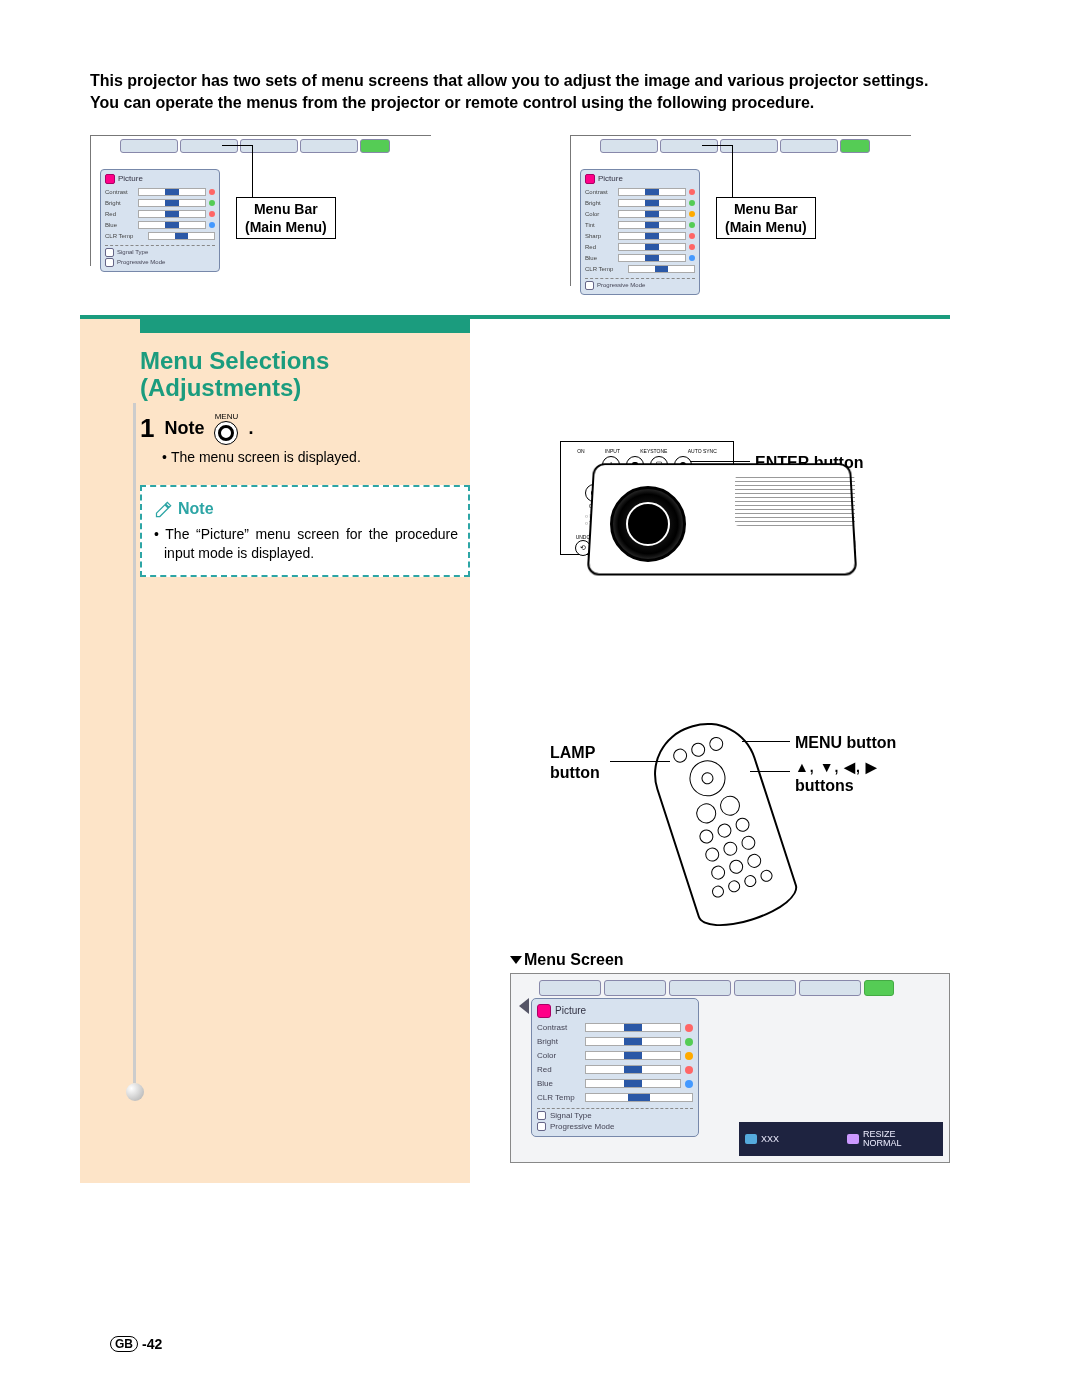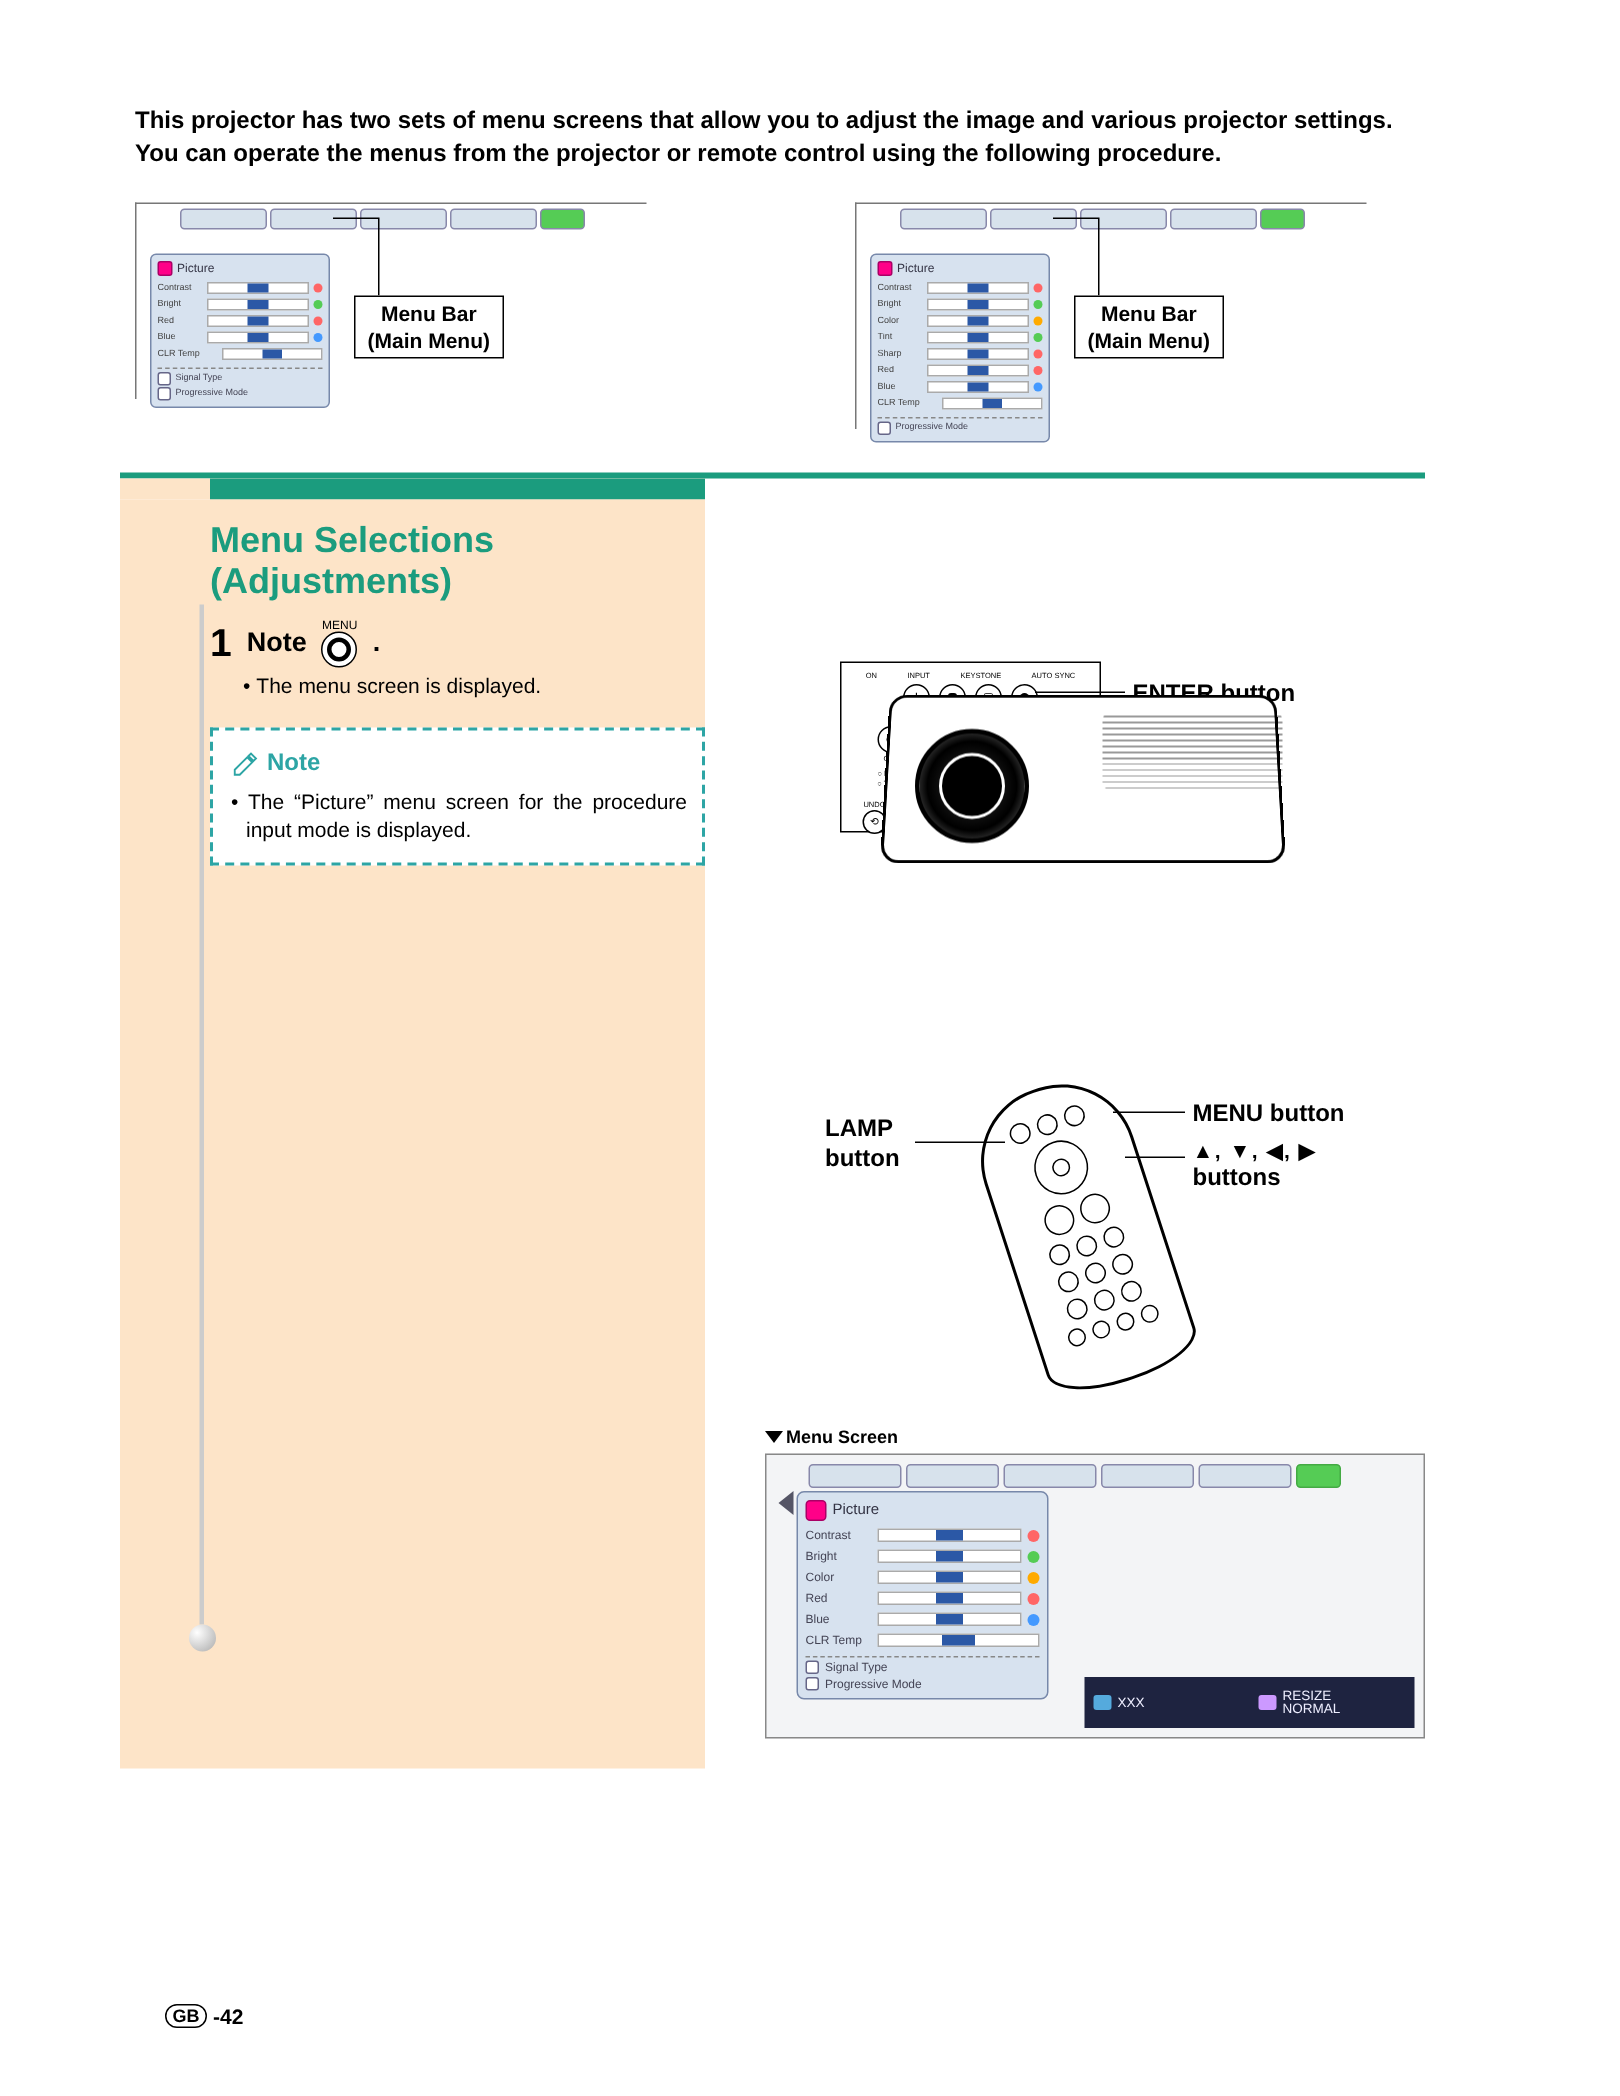--- a/index.html
+++ b/index.html
@@ -128,38 +128,38 @@
   transform: rotate(-18deg);
 }
 .rm-row { display:flex; justify-content:center; gap:5px; margin: 5px 0;}
 .rm-btn { width:12px; height:12px; border:1px solid #000; border-radius:50%; }
 .rm-btn.big { width:18px; height:18px; }
 .rm-dpad { width:34px; height:34px; border:1.5px solid #000; border-radius:50%; margin:4px auto; position:relative; }
 .rm-dpad-c { width:10px; height:10px; border:1px solid #000; border-radius:50%; position:absolute; left:11px; top:11px; }
 
 .lead-line { position: absolute; height: 1px; background: #000; }
 
-.menu-screen-caption { font-size: 12px; font-weight: bold; }
+.menu-screen-caption { font-size: 16px; font-weight: bold; }
 .ms-caption-row { display:flex; align-items:center; gap:2px; }
 .tri-down { display:inline-block; width:0; height:0; border-left:6px solid transparent; border-right:6px solid transparent; border-top:8px solid #000; }
 
 .big-menu-shot { width: 100%; border: 1px solid #888; padding: 6px; background: #f3f4f6; margin-top: 4px; box-sizing:border-box; height: 190px; position: relative; }
 .big-tabs { display:flex; gap:3px; position:absolute; top:6px; left:28px; }
 .big-tab { width:60px; height:14px; border:1px solid #88a; background:#d7e2ec; border-radius:3px; }
 .big-go { width:28px; height:14px; border:1px solid #4a4; background:#5c5; border-radius:3px; }
 .big-panel-outer { position:absolute; left:8px; top:24px; width:180px; }
 .big-arrow-l { position:absolute; left:0; top:0; width:0; height:0; border-top:8px solid transparent; border-bottom:8px solid transparent; border-right:10px solid #556;}
 .big-panel { margin-left:12px; background:#d7e2ef; border:1px solid #78a; border-radius:5px; padding:5px; }
 .bp-row { display:flex; align-items:center; gap:4px; height:12px; margin:2px 0; }
 .bp-label { width:44px; font-size:8px; color:#445; white-space:nowrap; overflow:hidden; }
 .bp-bar { flex:1; height:7px; background:#fff; border:1px solid #aaa; position:relative; }
 .bp-fill { position:absolute; height:100%; background:#2b58a6; }
 .bp-dot { width:8px; height:8px; border-radius:50%; }
 
-.status-bar { position:absolute; right: 6px; bottom: 6px; width: 220px; height: 34px; background: #1e2340; display:flex; }
+.status-bar { position:absolute; right: 6px; bottom: 6px; width: 204px; height: 34px; background: #1e2340; display:flex; }
 .sb-cell { flex:1; display:flex; align-items:center; gap:4px; padding:0 6px; color:#eef; font-size:9px;}
 .sb-icon { width:12px; height:10px; background:#5ad; border-radius:2px; }
 
 .footer { position: absolute; bottom: 45px; left: 110px; font-size: 14px; font-weight: bold; display:flex; align-items:center; gap:4px;}
 .gb-oval { border:1.5px solid #000; border-radius: 10px; padding: 0 4px; font-size: 12px; }
 
 .vline { position: absolute; width: 3px; background: #ccc; }
 .vcirc { position:absolute; width:18px; height:18px; border-radius:50%; background: radial-gradient(circle at 30% 30%, #fff, #ccc 60%, #aaa); }
 </style>
 </head>

